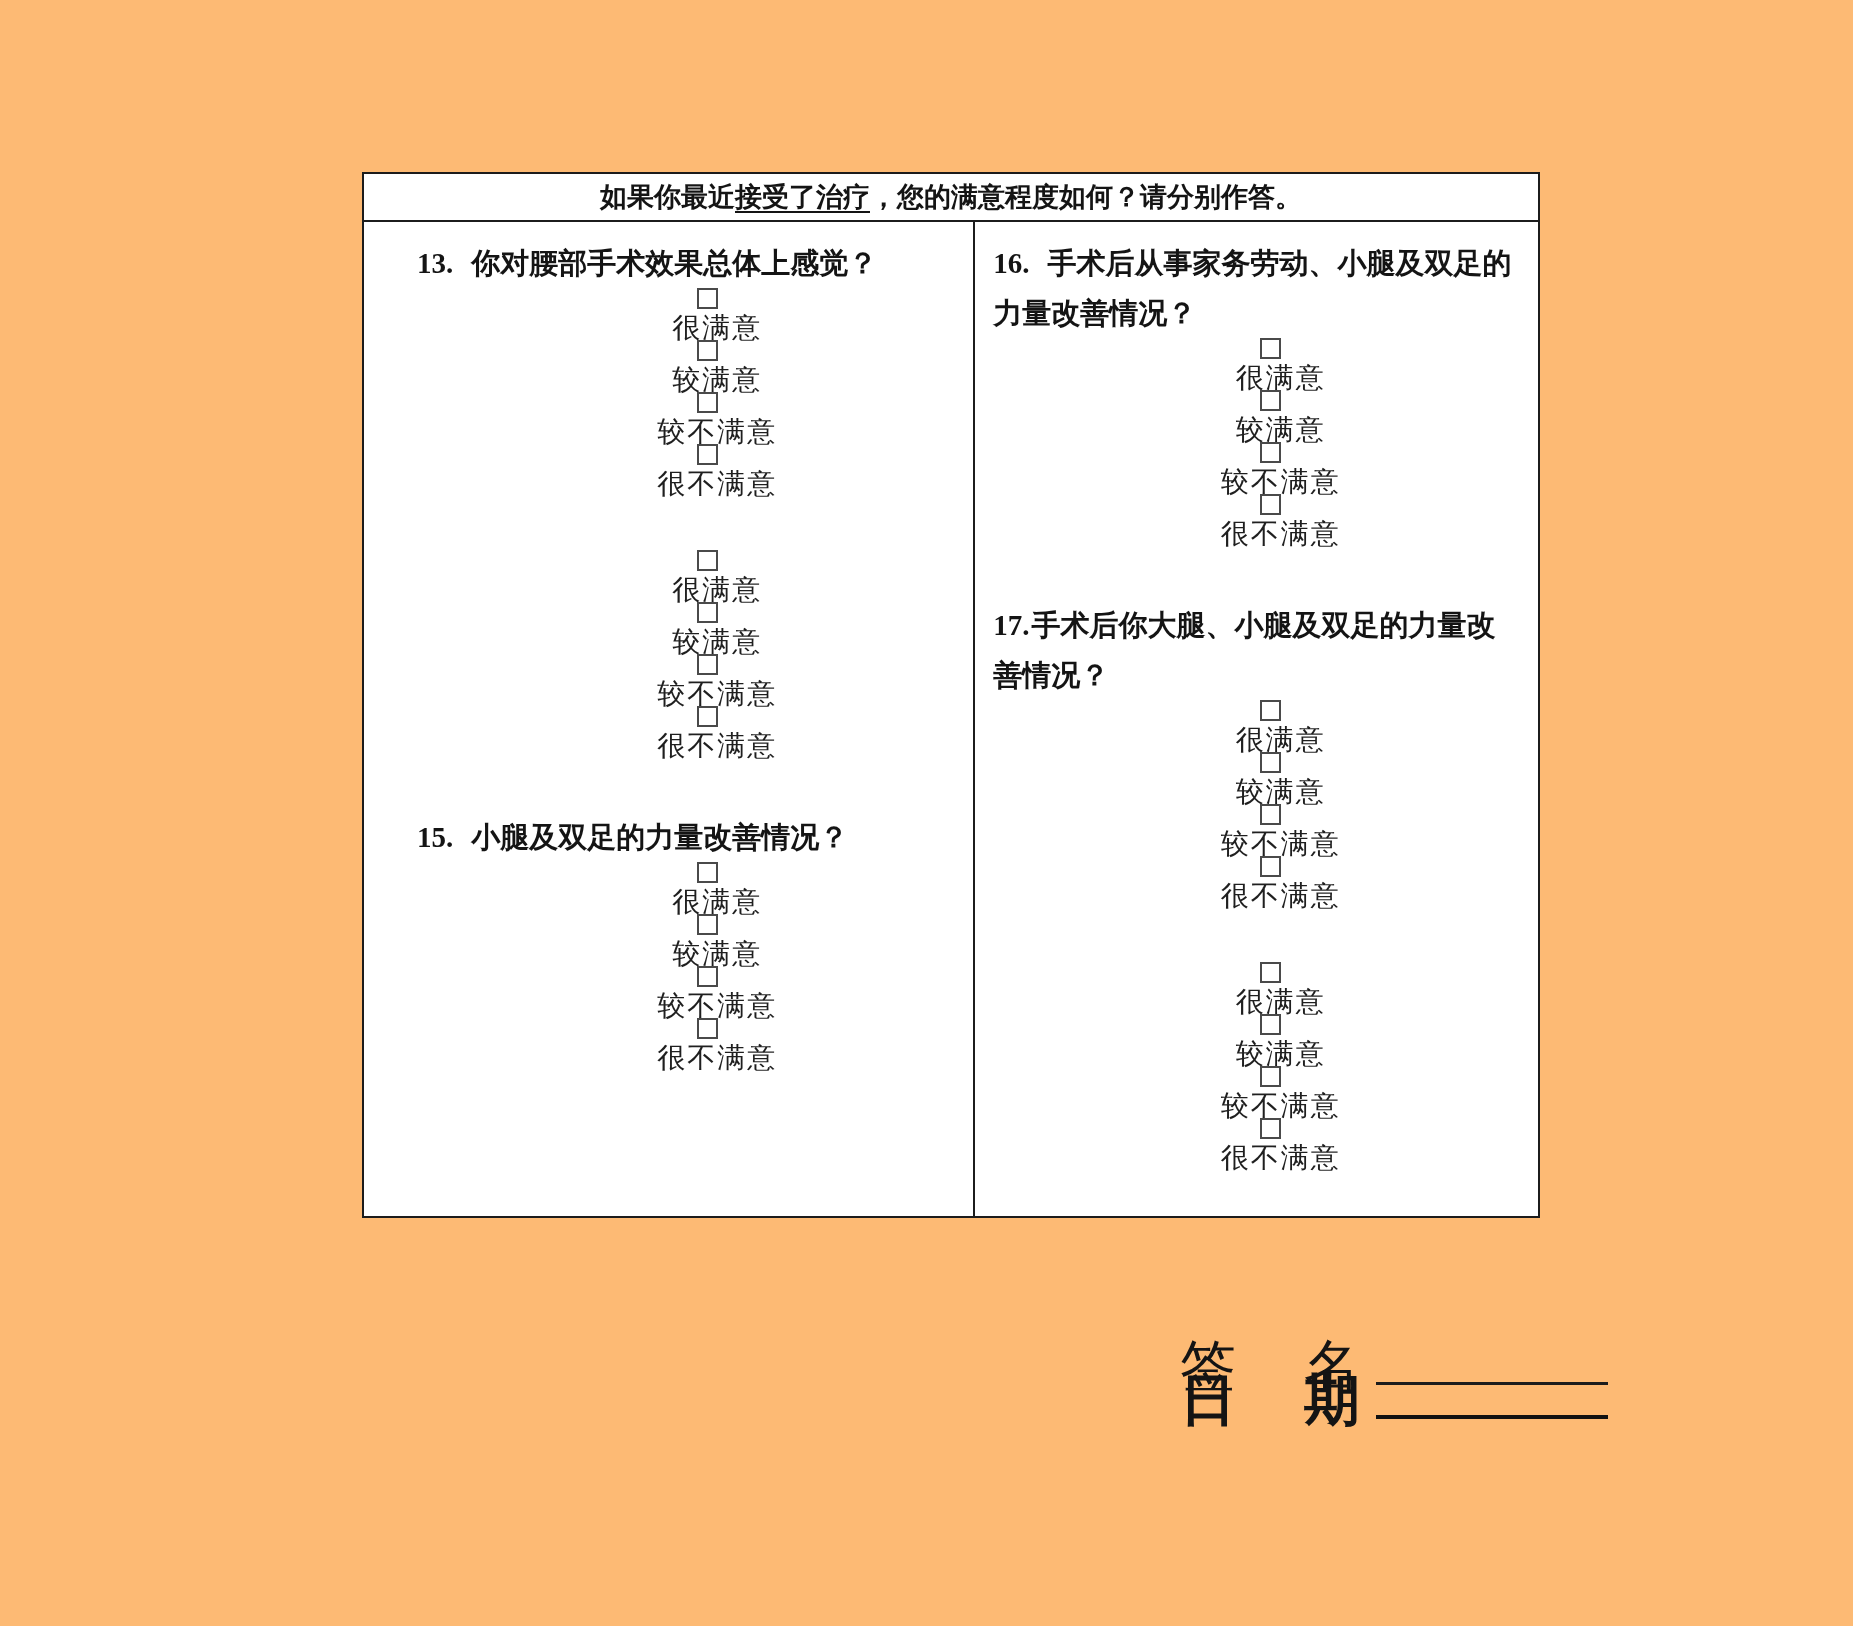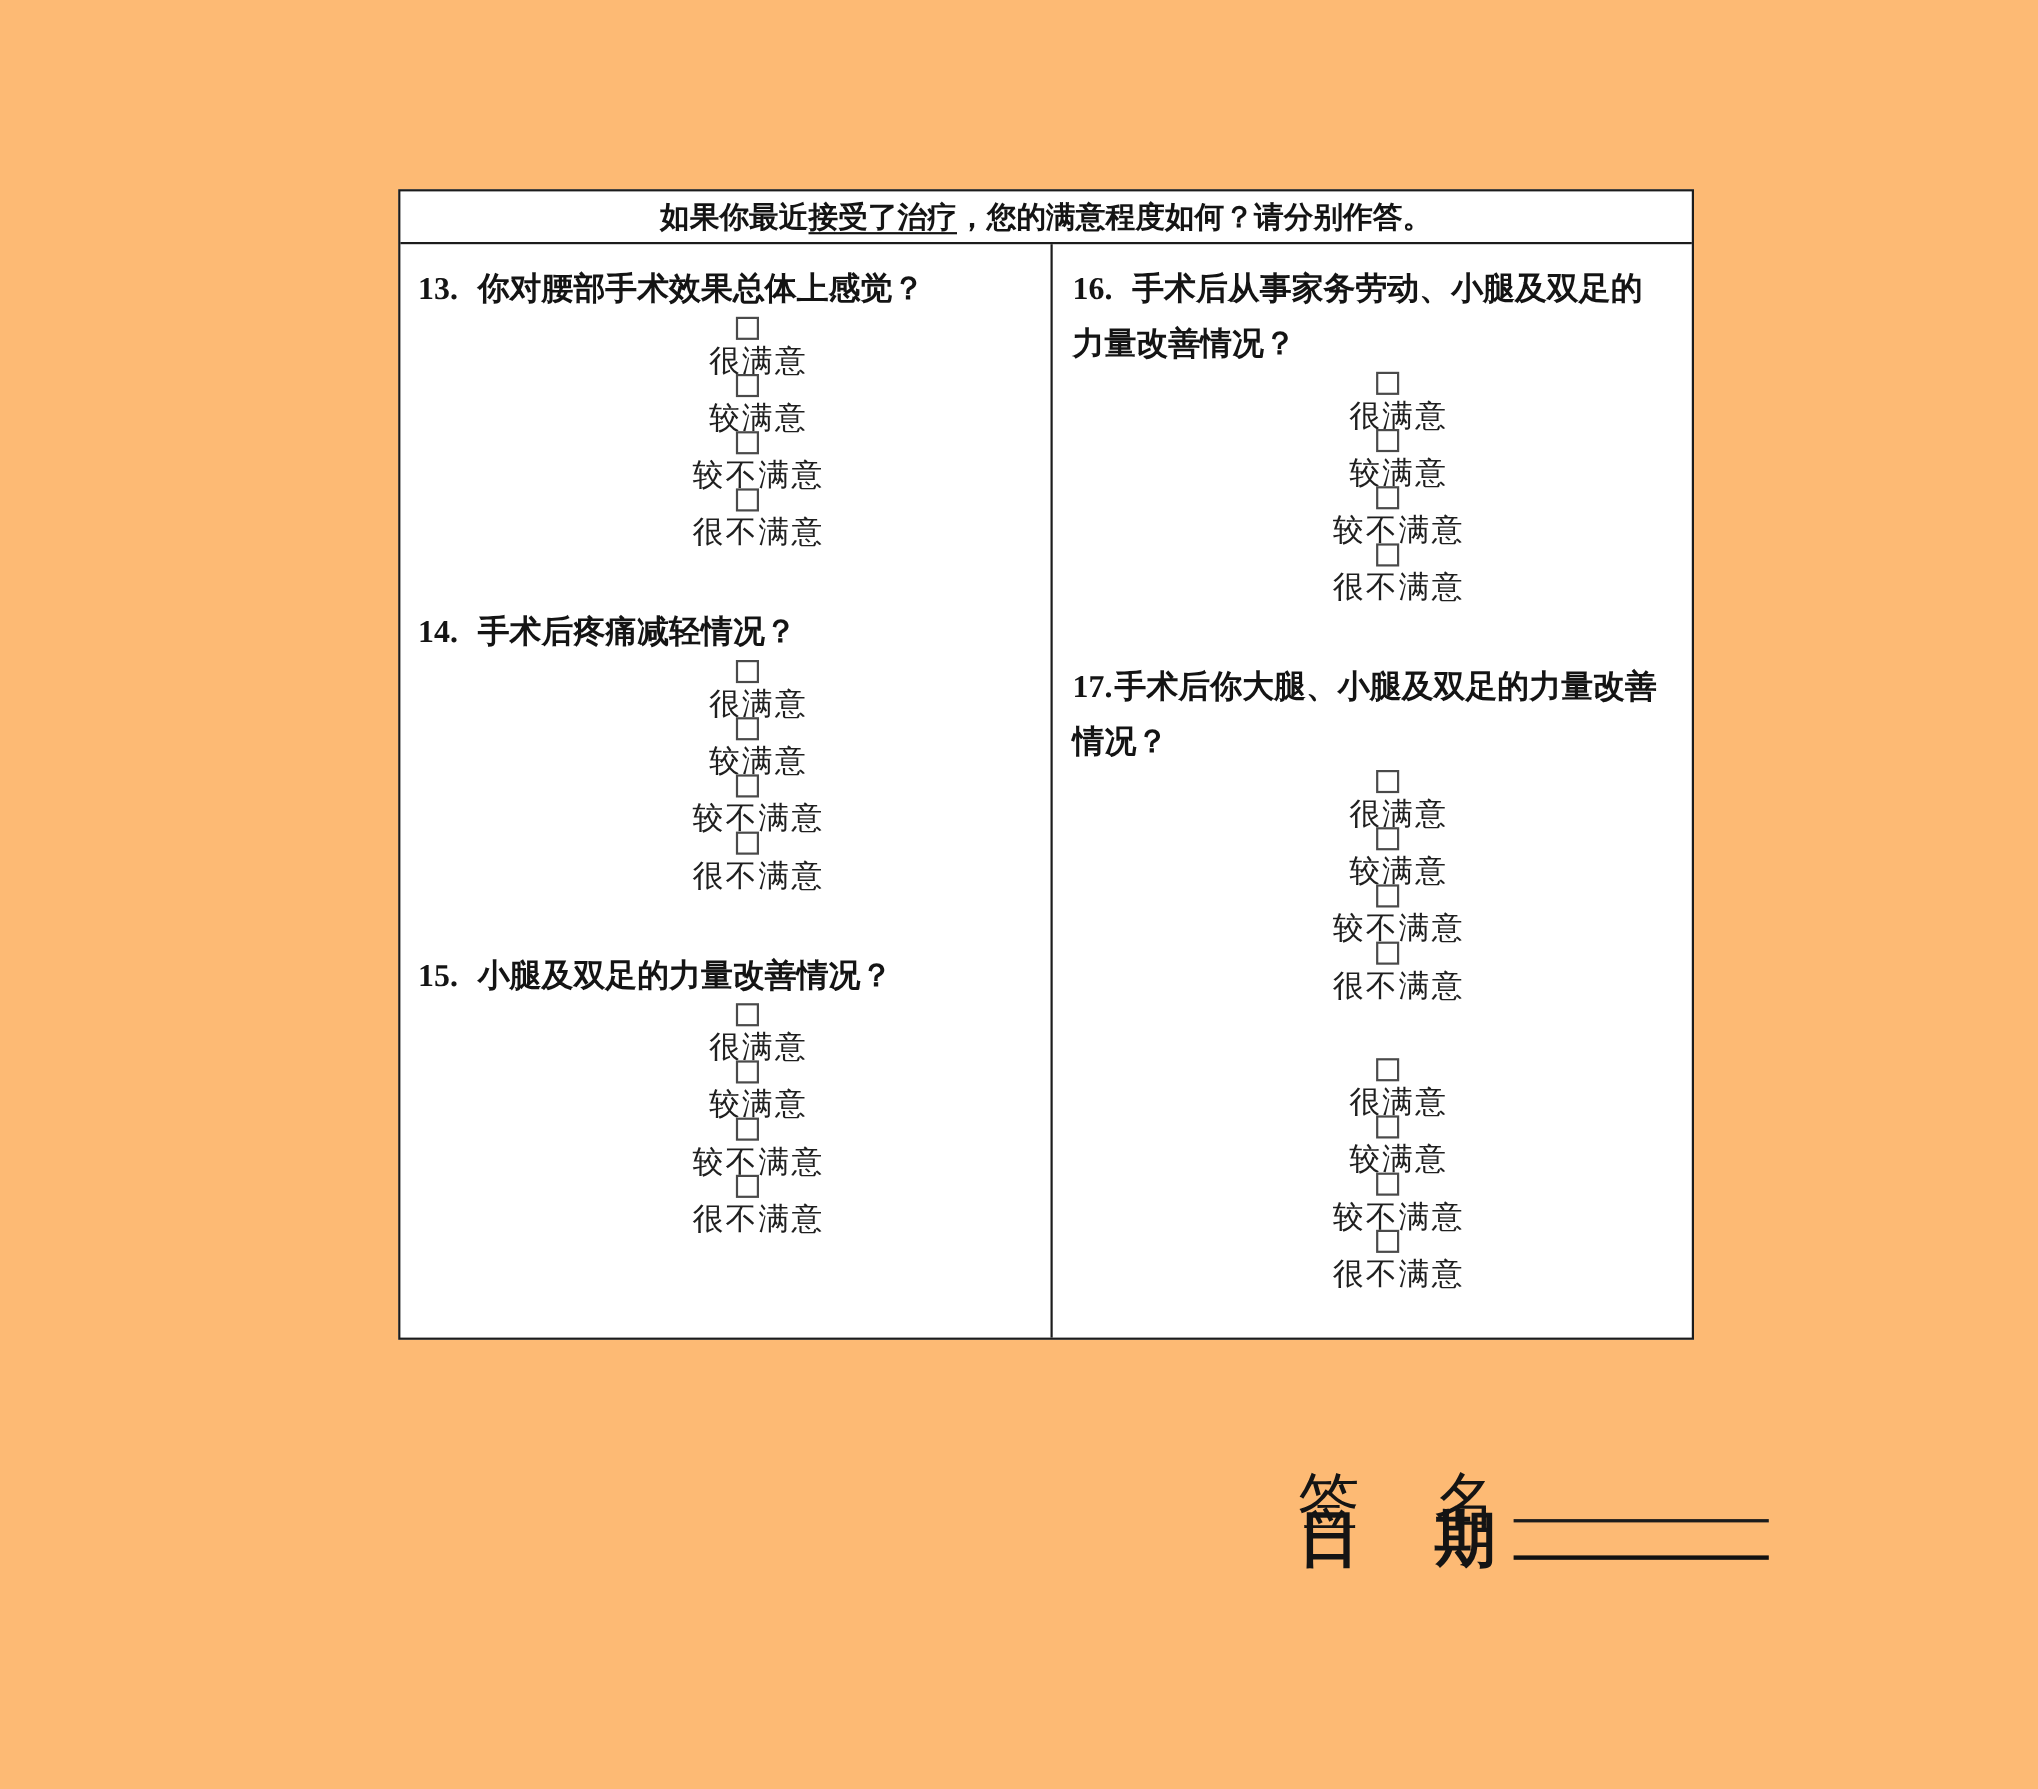--- a/index.html
+++ b/index.html
@@ -40,20 +40,21 @@
   }
   .columns {
     display: flex;
     height: calc(100% - 48px);
   }
   .col {
     box-sizing: border-box;
   }
   .col.left {
     width: 593px;
+    margin-left: 37px;
   }
   .col.right {
     width: 585px;
     border-left: 2px solid #1c1c1c;
   }
   .question {
     margin-top: 54px;
   }
   .col .question:first-child {
     margin-top: 16px;
@@ -137,21 +138,20 @@
               <span class="cb"></span>
               <span class="opt-label">较不满意</span>
             </div>
           <div class="opt">
               <span class="cb"></span>
               <span class="opt-label">很不满意</span>
             </div>
         </div>
 
         <div class="question">
-          <div class="q-title"><span class="q-num">14.</span><span class="q-text">手术后疼痛减轻情况？</span></div>
           <div class="opt">
               <span class="cb"></span>
               <span class="opt-label">很满意</span>
             </div>
           <div class="opt">
               <span class="cb"></span>
               <span class="opt-label">较满意</span>
             </div>
           <div class="opt">
               <span class="cb"></span>

